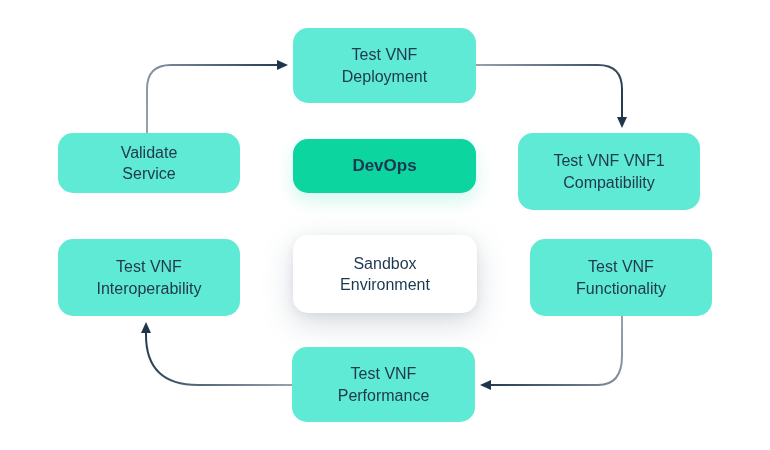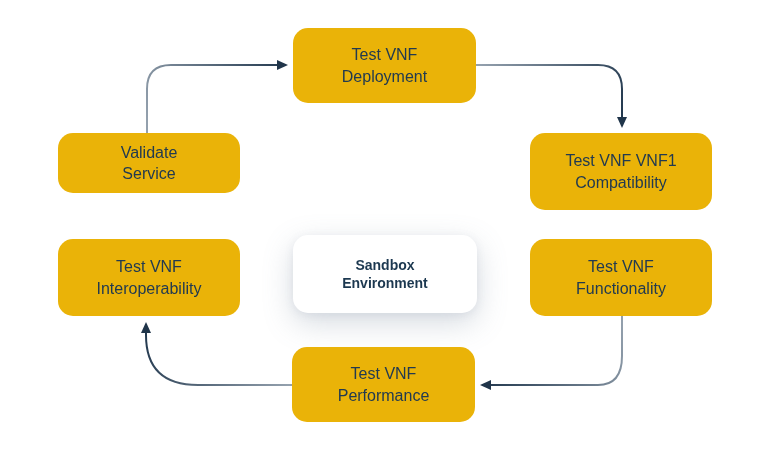--- a/index.html
+++ b/index.html
@@ -30,38 +30,38 @@
     box-sizing: border-box;
     padding: 6px 10px;
   }
   .node .label {
     white-space: pre-line;
     line-height: 1.32;
     color: #223a50;
     font-size: 16px;
   }
   .stage {
-    background: #eab308;
+    background: #5eead4;
   }
   .devops {
     background: #0dd5a0;
     box-shadow: 0 8px 18px rgba(13, 213, 160, 0.18);
   }
   .devops .label {
     font-weight: bold;
     font-size: 17px;
     color: #1c3850;
   }
   .sandbox {
     background: #ffffff;
     box-shadow: 0 10px 30px rgba(120, 135, 155, 0.30), 0 2px 8px rgba(120, 135, 155, 0.12);
   }
   .sandbox .label {
-    font-weight: bold;
-    font-size: 14px;
+    font-weight: normal;
+    font-size: 16px;
     color: #1c3850;
   }
 </style>
 </head>
 <body>
 
 <div class="canvas">
 
   <svg class="arrow-layer" viewBox="0 0 770 450" width="770" height="450" xmlns="http://www.w3.org/2000/svg">
     <defs>
@@ -94,22 +94,25 @@
   <div class="node stage" style="left:293px; top:28px; width:183px; height:75px;">
     <span class="label">Test VNF
 Deployment</span>
   </div>
 
   <div class="node stage" style="left:58px; top:133px; width:182px; height:60px;">
     <span class="label">Validate
 Service</span>
   </div>
 
+  <div class="node devops" style="left:293px; top:139px; width:183px; height:54px;">
+    <span class="label">DevOps</span>
+  </div>
 
-  <div class="node stage" style="left:530px; top:133px; width:182px; height:77px;">
+  <div class="node stage" style="left:518px; top:133px; width:182px; height:77px;">
     <span class="label">Test VNF VNF1
 Compatibility</span>
   </div>
 
   <div class="node stage" style="left:58px; top:239px; width:182px; height:77px;">
     <span class="label">Test VNF
 Interoperability</span>
   </div>
 
   <div class="node sandbox" style="left:293px; top:235px; width:184px; height:78px;">

